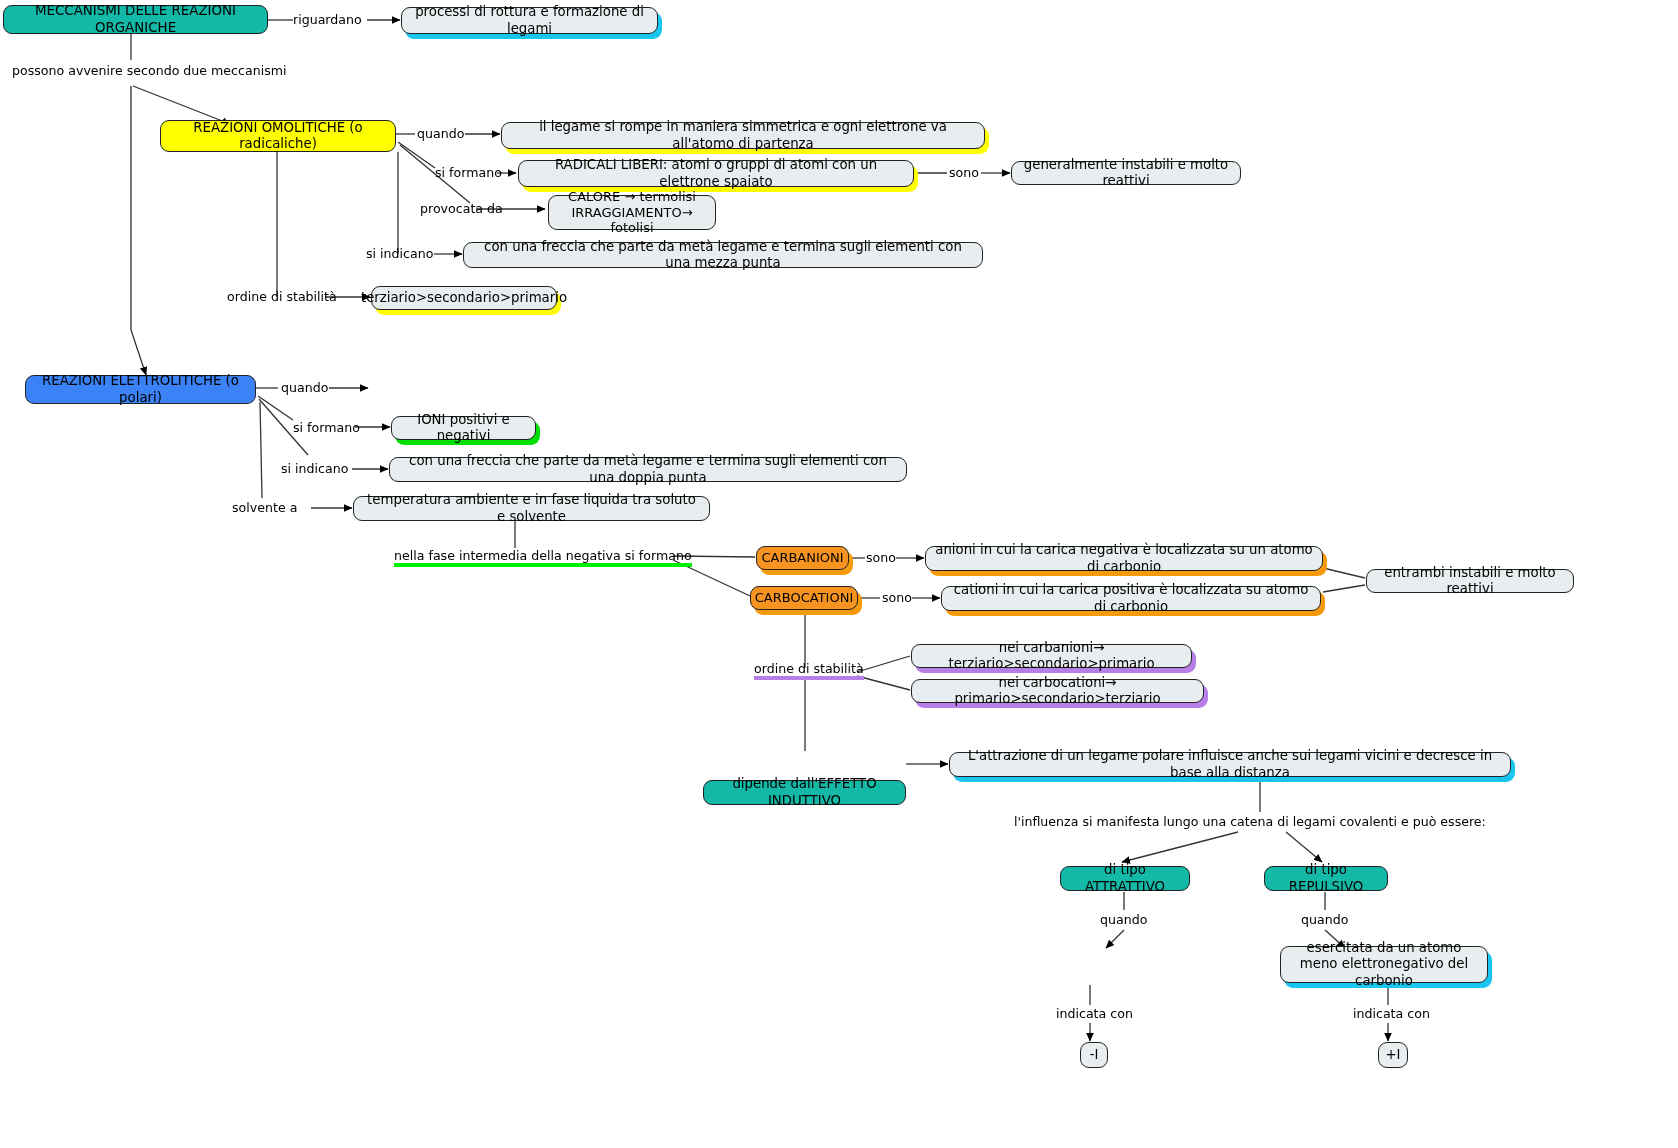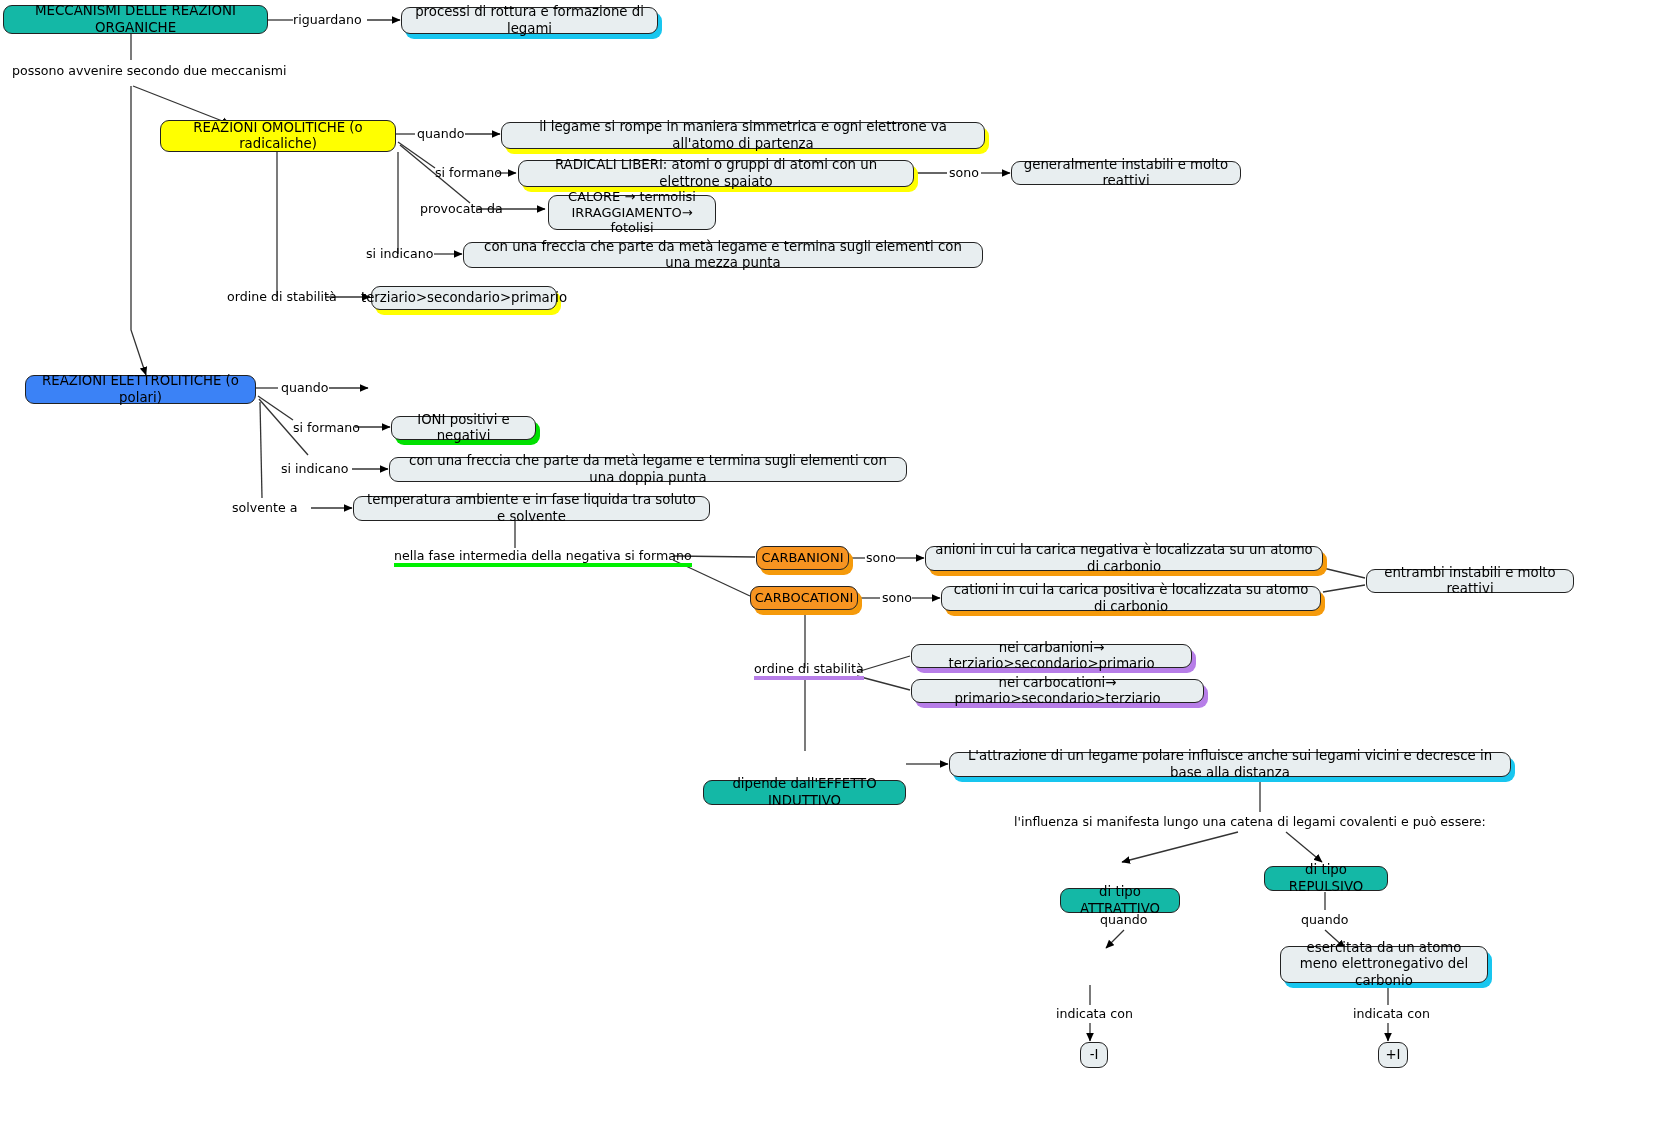--- a/index.html
+++ b/index.html
@@ -228,21 +228,21 @@
   </div>
 
   <div class="node fill-cyan sh-none" style="left:703px;top:752px;width:203px;height:25px;margin-top:28px;">
     <span>dipende dall'EFFETTO INDUTTIVO</span>
   </div>
 
   <div class="node sh-cyan" style="left:949px;top:752px;width:562px;height:25px;">
     <span>L'attrazione di un legame polare influisce anche sui legami vicini e decresce in base alla distanza</span>
   </div>
 
-  <div class="node fill-cyan sh-none" style="left:1060px;top:888px;width:120px;height:25px;">
+  <div class="node fill-cyan sh-none" style="left:1060px;top:866px;width:130px;height:25px;">
     <span>di tipo ATTRATTIVO</span>
   </div>
 
   <div class="node fill-cyan sh-none" style="left:1264px;top:866px;width:124px;height:25px;">
     <span>di tipo REPULSIVO</span>
   </div>
 
 
   <div class="node sh-cyan" style="left:1280px;top:946px;width:208px;height:37px;">
     <span>esercitata da un atomo

